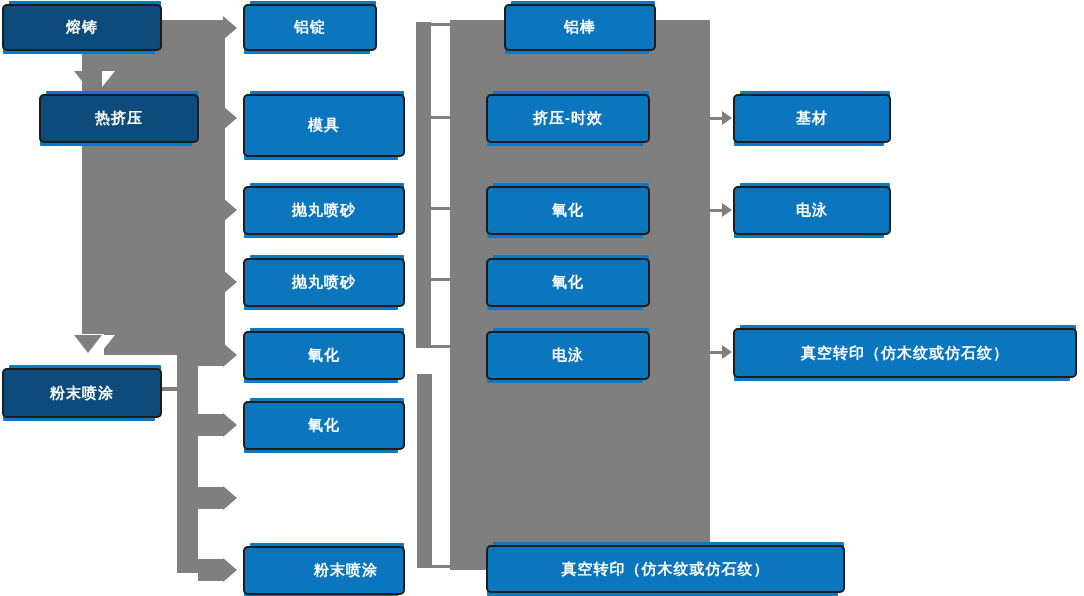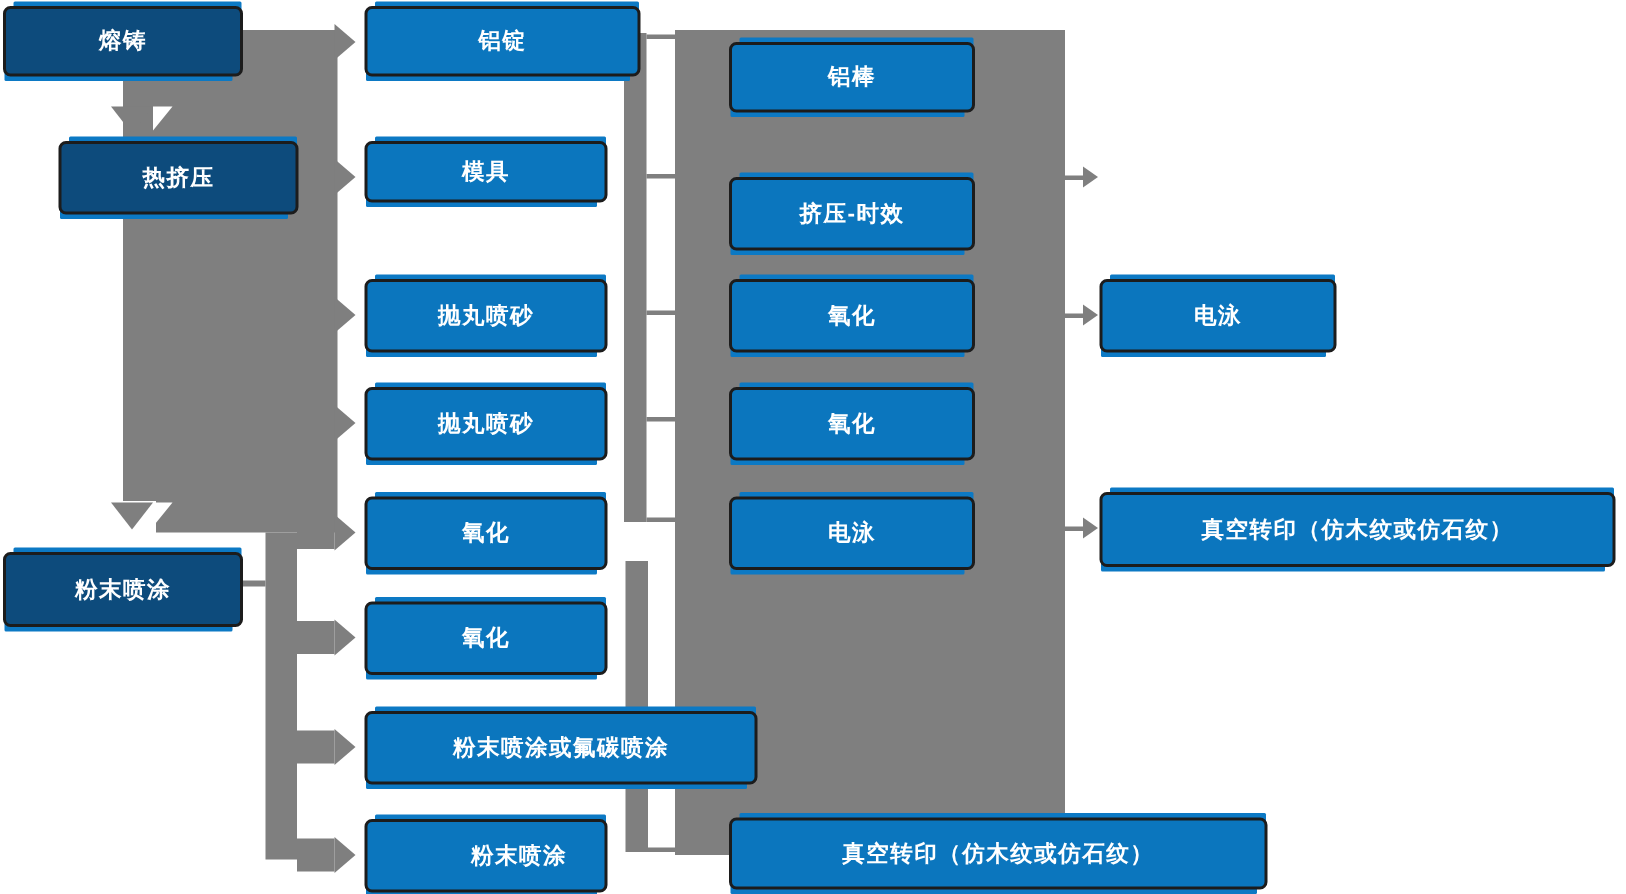--- a/index.html
+++ b/index.html
@@ -97,32 +97,32 @@
   <div class="ah-r-sm" style="left:722px;top:111px;"></div>
   <div class="cn" style="left:710px;top:209px;width:13px;height:3px;"></div>
   <div class="ah-r-sm" style="left:722px;top:203px;"></div>
   <div class="cn" style="left:710px;top:351px;width:13px;height:3px;"></div>
   <div class="ah-r-sm" style="left:722px;top:345px;"></div>
 
   <div class="node stage" style="left:2px;top:4px;width:160px;height:47px;">熔铸</div>
   <div class="node stage" style="left:2px;top:94px;width:160px;height:49px;margin-left:37px;">热挤压</div>
   <div class="node stage" style="left:2px;top:368px;width:160px;height:50px;">粉末喷涂</div>
 
-  <div class="node" style="left:243px;top:4px;width:184px;height:47px;">铝锭</div>
-  <div class="node" style="left:243px;top:94px;width:162px;height:41px;">模具</div>
+  <div class="node" style="left:243px;top:4px;width:134px;height:47px;">铝锭</div>
+  <div class="node" style="left:243px;top:94px;width:162px;height:63px;">模具</div>
   <div class="node" style="left:243px;top:186px;width:162px;height:49px;">抛丸喷砂</div>
   <div class="node" style="left:243px;top:258px;width:162px;height:49px;">抛丸喷砂</div>
   <div class="node" style="left:243px;top:331px;width:162px;height:49px;">氧化</div>
   <div class="node" style="left:243px;top:401px;width:162px;height:49px;">氧化</div>
-  <div class="node" style="left:243px;top:474px;width:262px;height:49px;">粉末喷涂或氟碳喷涂</div>
   <div class="node" style="left:243px;top:546px;width:162px;height:49px;padding-left:44px;">粉末喷涂</div>
 
-  <div class="node" style="left:486px;top:4px;width:164px;height:47px;margin-top:24px;">铝棒</div>
-  <div class="node" style="left:486px;top:94px;width:164px;height:49px;margin-top:24px;">挤压-时效</div>
+  <div class="node" style="left:504px;top:4px;width:152px;height:47px;">铝棒</div>
+  <div class="node" style="left:486px;top:94px;width:164px;height:49px;">挤压-时效</div>
   <div class="node" style="left:486px;top:186px;width:164px;height:49px;">氧化</div>
   <div class="node" style="left:486px;top:258px;width:164px;height:49px;">氧化</div>
   <div class="node" style="left:486px;top:331px;width:164px;height:49px;">电泳</div>
   <div class="node" style="left:486px;top:545px;width:359px;height:48px;">真空转印（仿木纹或仿石纹）</div>
 
+  <div class="node" style="left:733px;top:94px;width:158px;height:49px;">基材</div>
   <div class="node" style="left:733px;top:186px;width:158px;height:49px;">电泳</div>
   <div class="node" style="left:733px;top:328px;width:344px;height:50px;">真空转印（仿木纹或仿石纹）</div>
 
 </div>
 
 </body></html>

